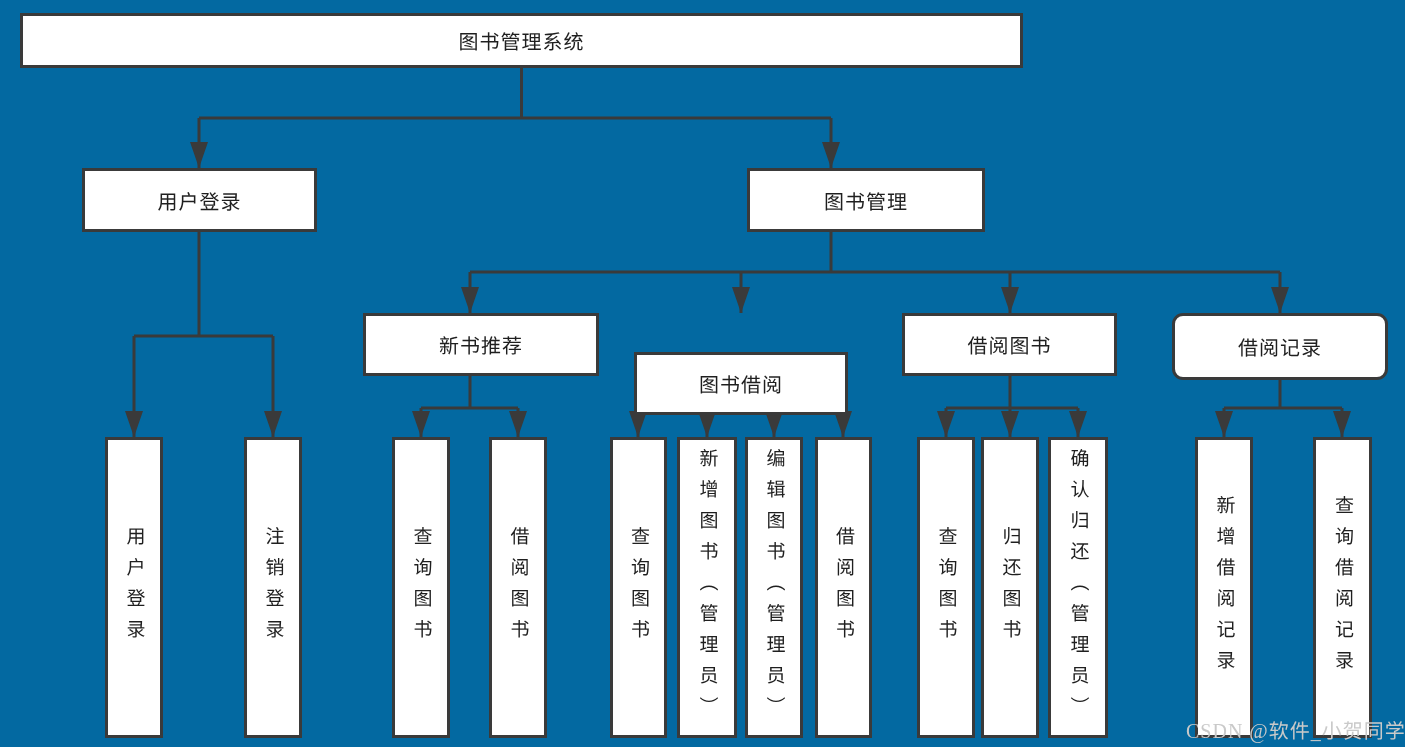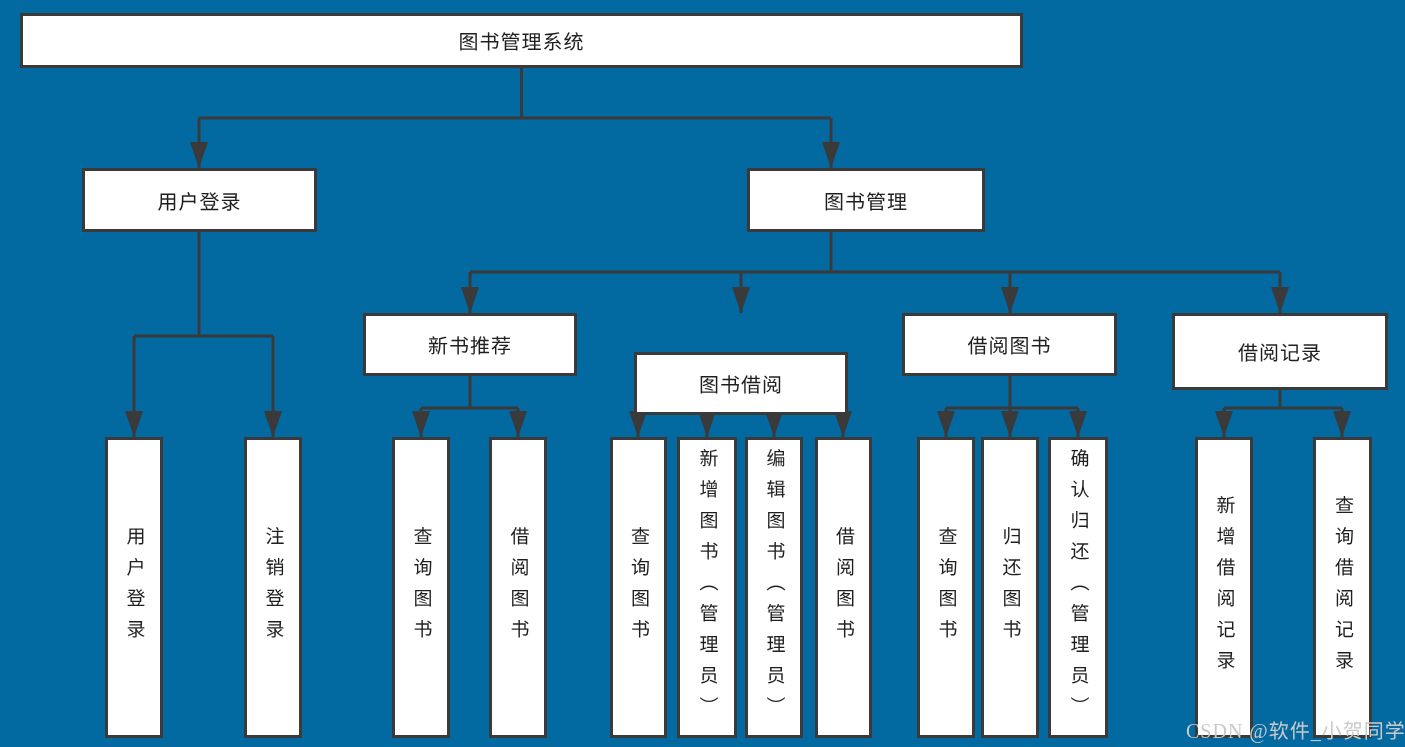--- a/index.html
+++ b/index.html
@@ -103,24 +103,24 @@
          M1069 411 L1087 411 L1078 437 Z
          M1215 411 L1233 411 L1224 437 Z
          M1333 411 L1351 411 L1342 437 Z"></path>
   </svg>
 
   <div class="box h-box" style="left:20px; top:13px; width:1003px; height:55px;">图书管理系统</div>
 
   <div class="box h-box" style="left:82px; top:168px; width:235px; height:64px;">用户登录</div>
   <div class="box h-box" style="left:747px; top:168px; width:238px; height:64px;">图书管理</div>
 
-  <div class="box h-box" style="left:363px; top:313px; width:214px; height:63px;">新书推荐</div>
+  <div class="box h-box" style="left:363px; top:313px; width:236px; height:63px;">新书推荐</div>
   <div class="box h-box" style="left:634px; top:313px; width:214px; height:63px;margin-top:39px;">图书借阅</div>
   <div class="box h-box" style="left:902px; top:313px; width:215px; height:63px;">借阅图书</div>
-  <div class="box h-box" style="left:1172px; top:313px; width:216px; height:77px;">借阅记录</div>
+  <div class="box h-box" style="left:1172px; top:313px; width:216px; height:67px;border-radius:11px;">借阅记录</div>
 
   <div class="box v-box" style="left:105px; top:437px; width:58px; height:301px;">
     <span class="vtext">用户登录</span>
   </div>
   <div class="box v-box" style="left:244px; top:437px; width:58px; height:301px;">
     <span class="vtext">注销登录</span>
   </div>
 
   <div class="box v-box" style="left:392px; top:437px; width:58px; height:301px;">
     <span class="vtext">查询图书</span>

